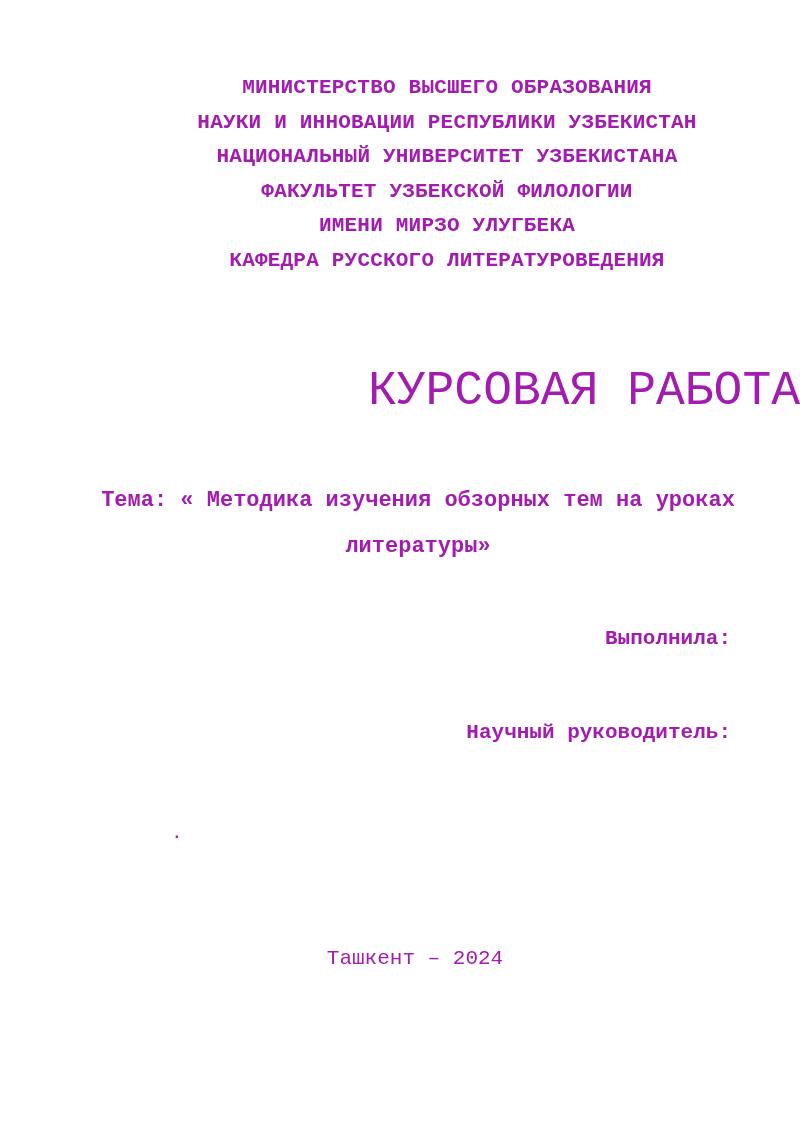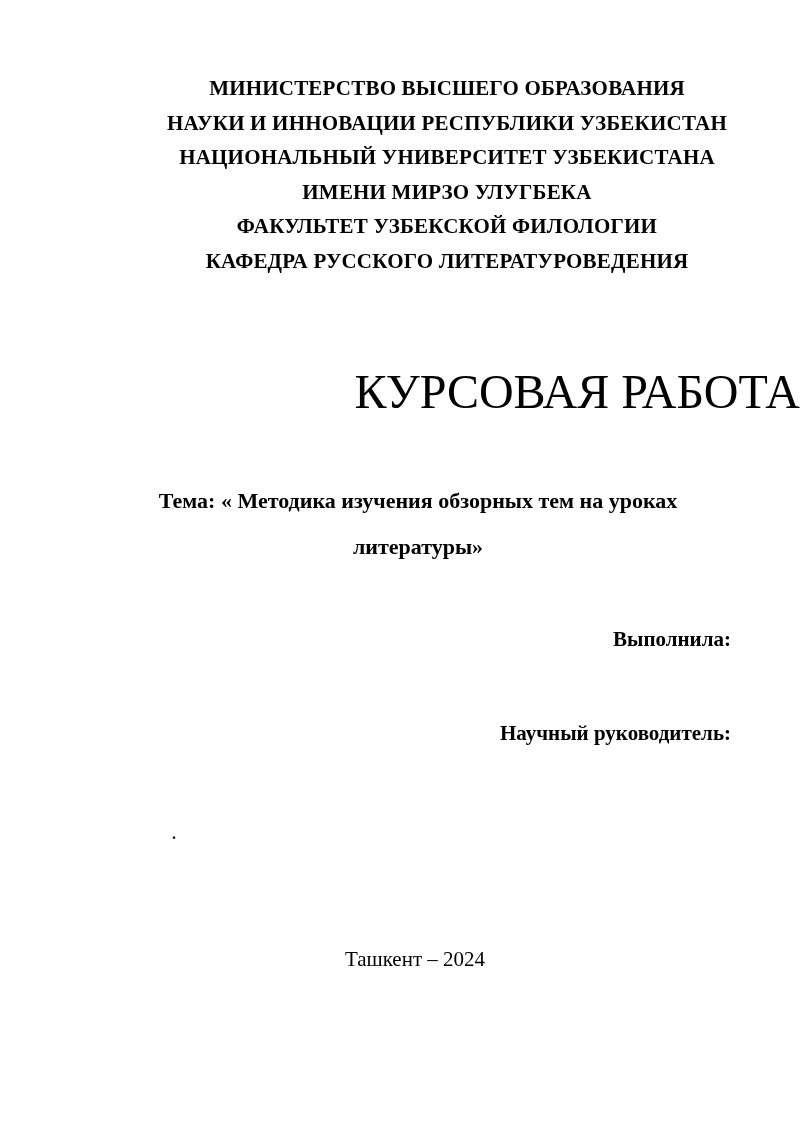--- a/index.html
+++ b/index.html
@@ -6,22 +6,22 @@
     margin: 0;
     padding: 0;
     background: #ffffff;
   }
   .page {
     position: relative;
     width: 800px;
     height: 1131px;
     background: #ffffff;
     overflow: hidden;
-    font-family: Liberation Serif, serif;
-    color: #000000;
+    font-family: Liberation Mono, monospace;
+    color: #a21caf;
   }
   
   .ministry-block {
     position: absolute;
     top: 71px;
     left: 94px;
     right: 0;
     text-align: center;
     font-weight: bold;
     font-size: 21px;
@@ -88,22 +88,22 @@
 </style>
 </head>
 <body>
 
 <div class="page">
 
   <div class="ministry-block">
     <div>МИНИСТЕРСТВО ВЫСШЕГО ОБРАЗОВАНИЯ</div>
     <div>НАУКИ И ИННОВАЦИИ РЕСПУБЛИКИ УЗБЕКИСТАН</div>
     <div>НАЦИОНАЛЬНЫЙ УНИВЕРСИТЕТ УЗБЕКИСТАНА</div>
+    <div>ФАКУЛЬТЕТ УЗБЕКСКОЙ ФИЛОЛОГИИ</div>
     <div>ИМЕНИ МИРЗО УЛУГБЕКА</div>
-    <div>ФАКУЛЬТЕТ УЗБЕКСКОЙ ФИЛОЛОГИИ</div>
     <div>КАФЕДРА РУССКОГО ЛИТЕРАТУРОВЕДЕНИЯ</div>
   </div>
 
   <div class="doc-title">КУРСОВАЯ РАБОТА</div>
 
   <div class="theme-block">
     <div>Тема: « Методика изучения обзорных тем на уроках</div>
     <div>литературы»</div>
   </div>
 

